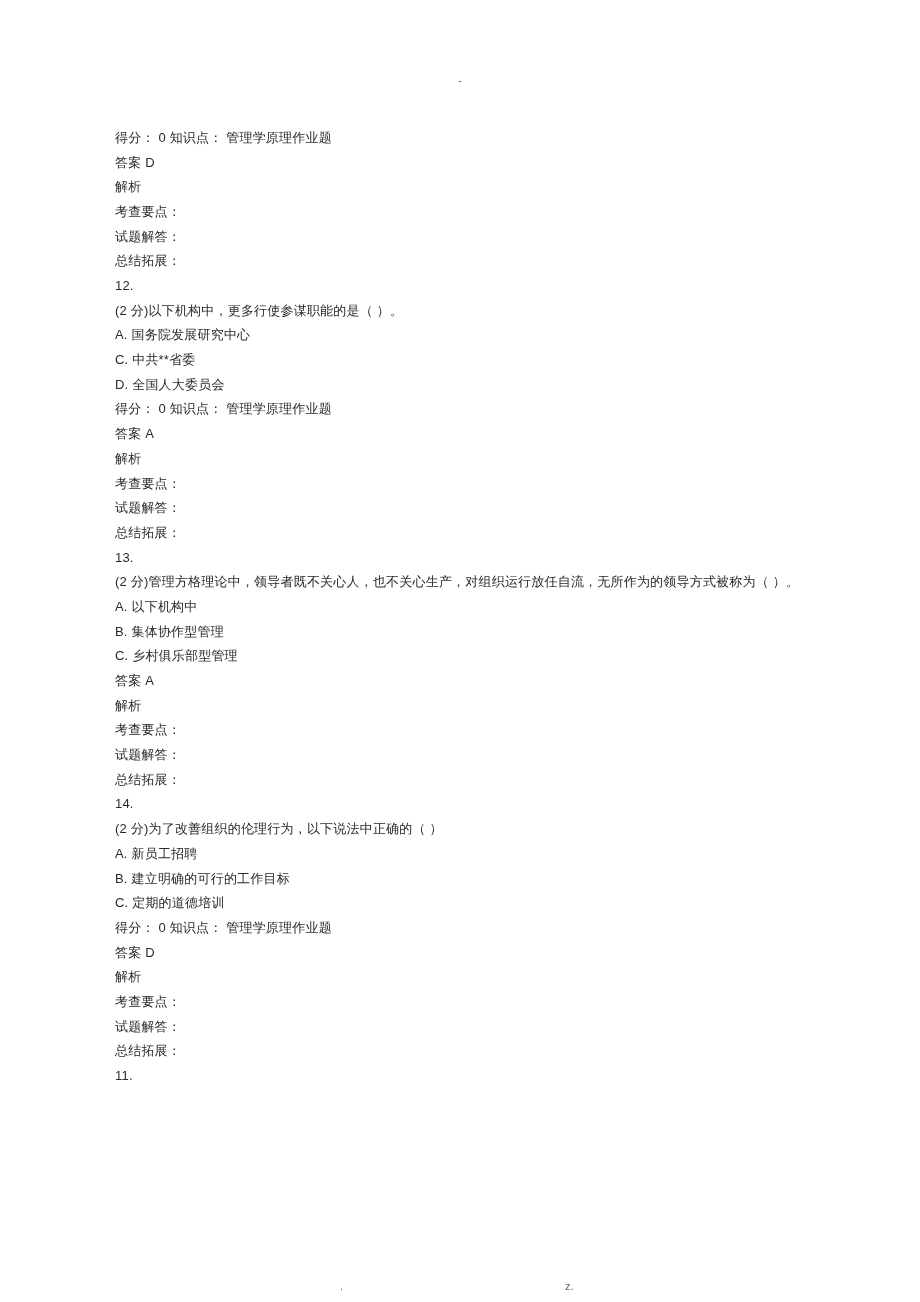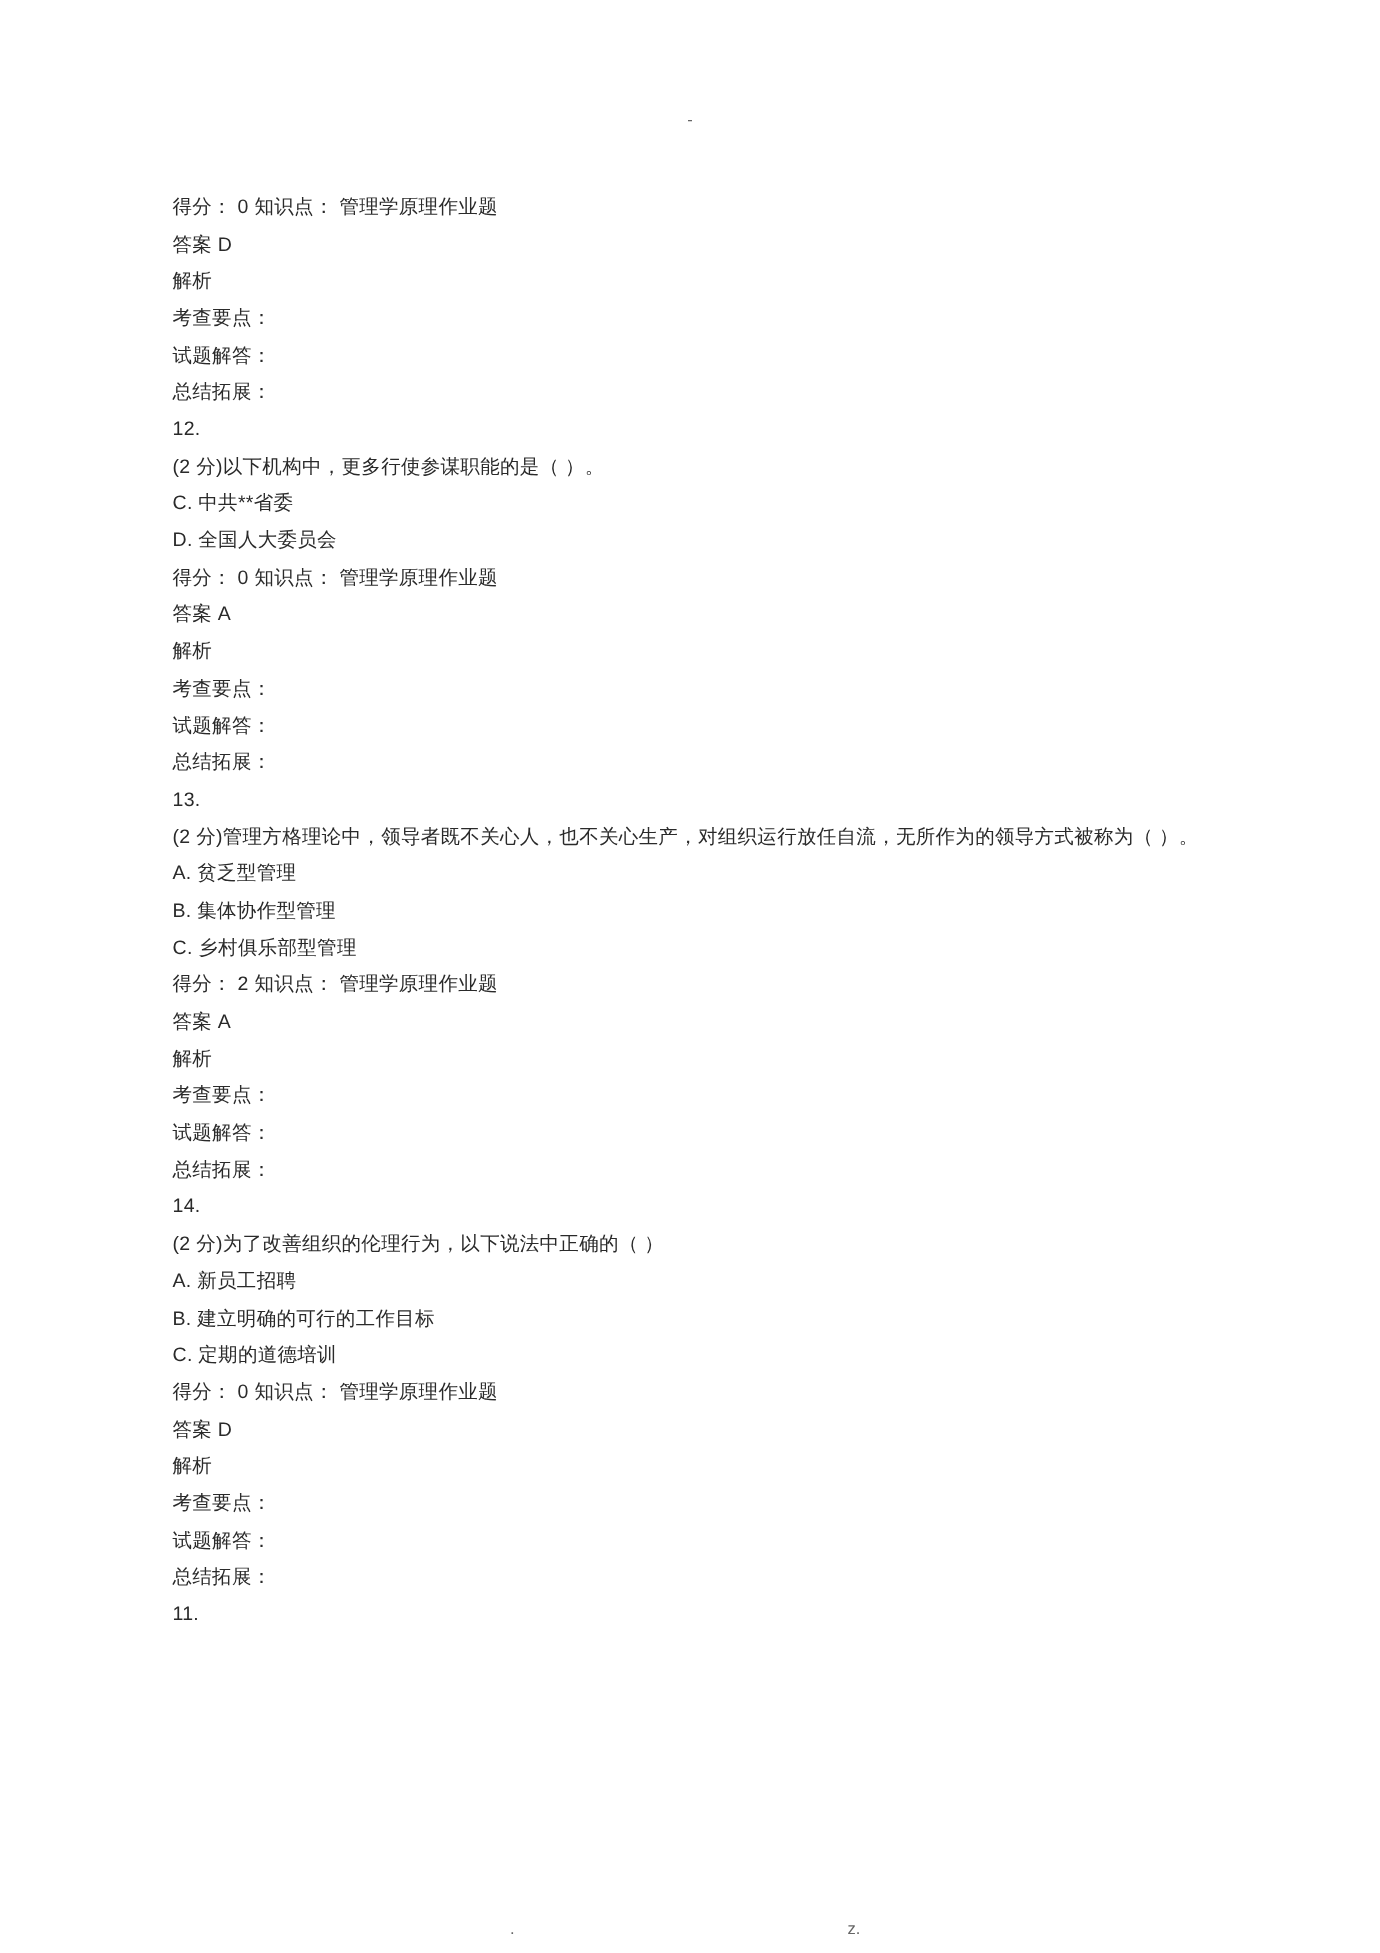--- a/index.html
+++ b/index.html
@@ -61,35 +61,35 @@
 
     <div>得分： 0 知识点： 管理学原理作业题</div>
     <div>答案  D</div>
     <div>解析</div>
     <div>考查要点：</div>
     <div>试题解答：</div>
     <div>总结拓展：</div>
 
     <div>12.</div>
     <div>(2 分)以下机构中，更多行使参谋职能的是（ ）。</div>
+    <div>A.  国务院发展研究中心</div>
     <div>C.  中共**省委</div>
     <div>D.  全国人大委员会</div>
     <div>得分： 0 知识点： 管理学原理作业题</div>
     <div>答案  A</div>
     <div>解析</div>
     <div>考查要点：</div>
     <div>试题解答：</div>
     <div>总结拓展：</div>
 
     <div>13.</div>
     <div>(2 分)管理方格理论中，领导者既不关心人，也不关心生产，对组织运行放任自流，无所作为的领导方式被称为（ ）。</div>
-    <div>A.  贫乏型管理</div>
+    <div>A.  以下机构中</div>
     <div>B.  集体协作型管理</div>
     <div>C.  乡村俱乐部型管理</div>
-    <div>得分： 2 知识点： 管理学原理作业题</div>
     <div>答案  A</div>
     <div>解析</div>
     <div>考查要点：</div>
     <div>试题解答：</div>
     <div>总结拓展：</div>
 
     <div>14.</div>
     <div>(2 分)为了改善组织的伦理行为，以下说法中正确的（ ）</div>
     <div>A.  新员工招聘</div>
     <div>B.  建立明确的可行的工作目标</div>

